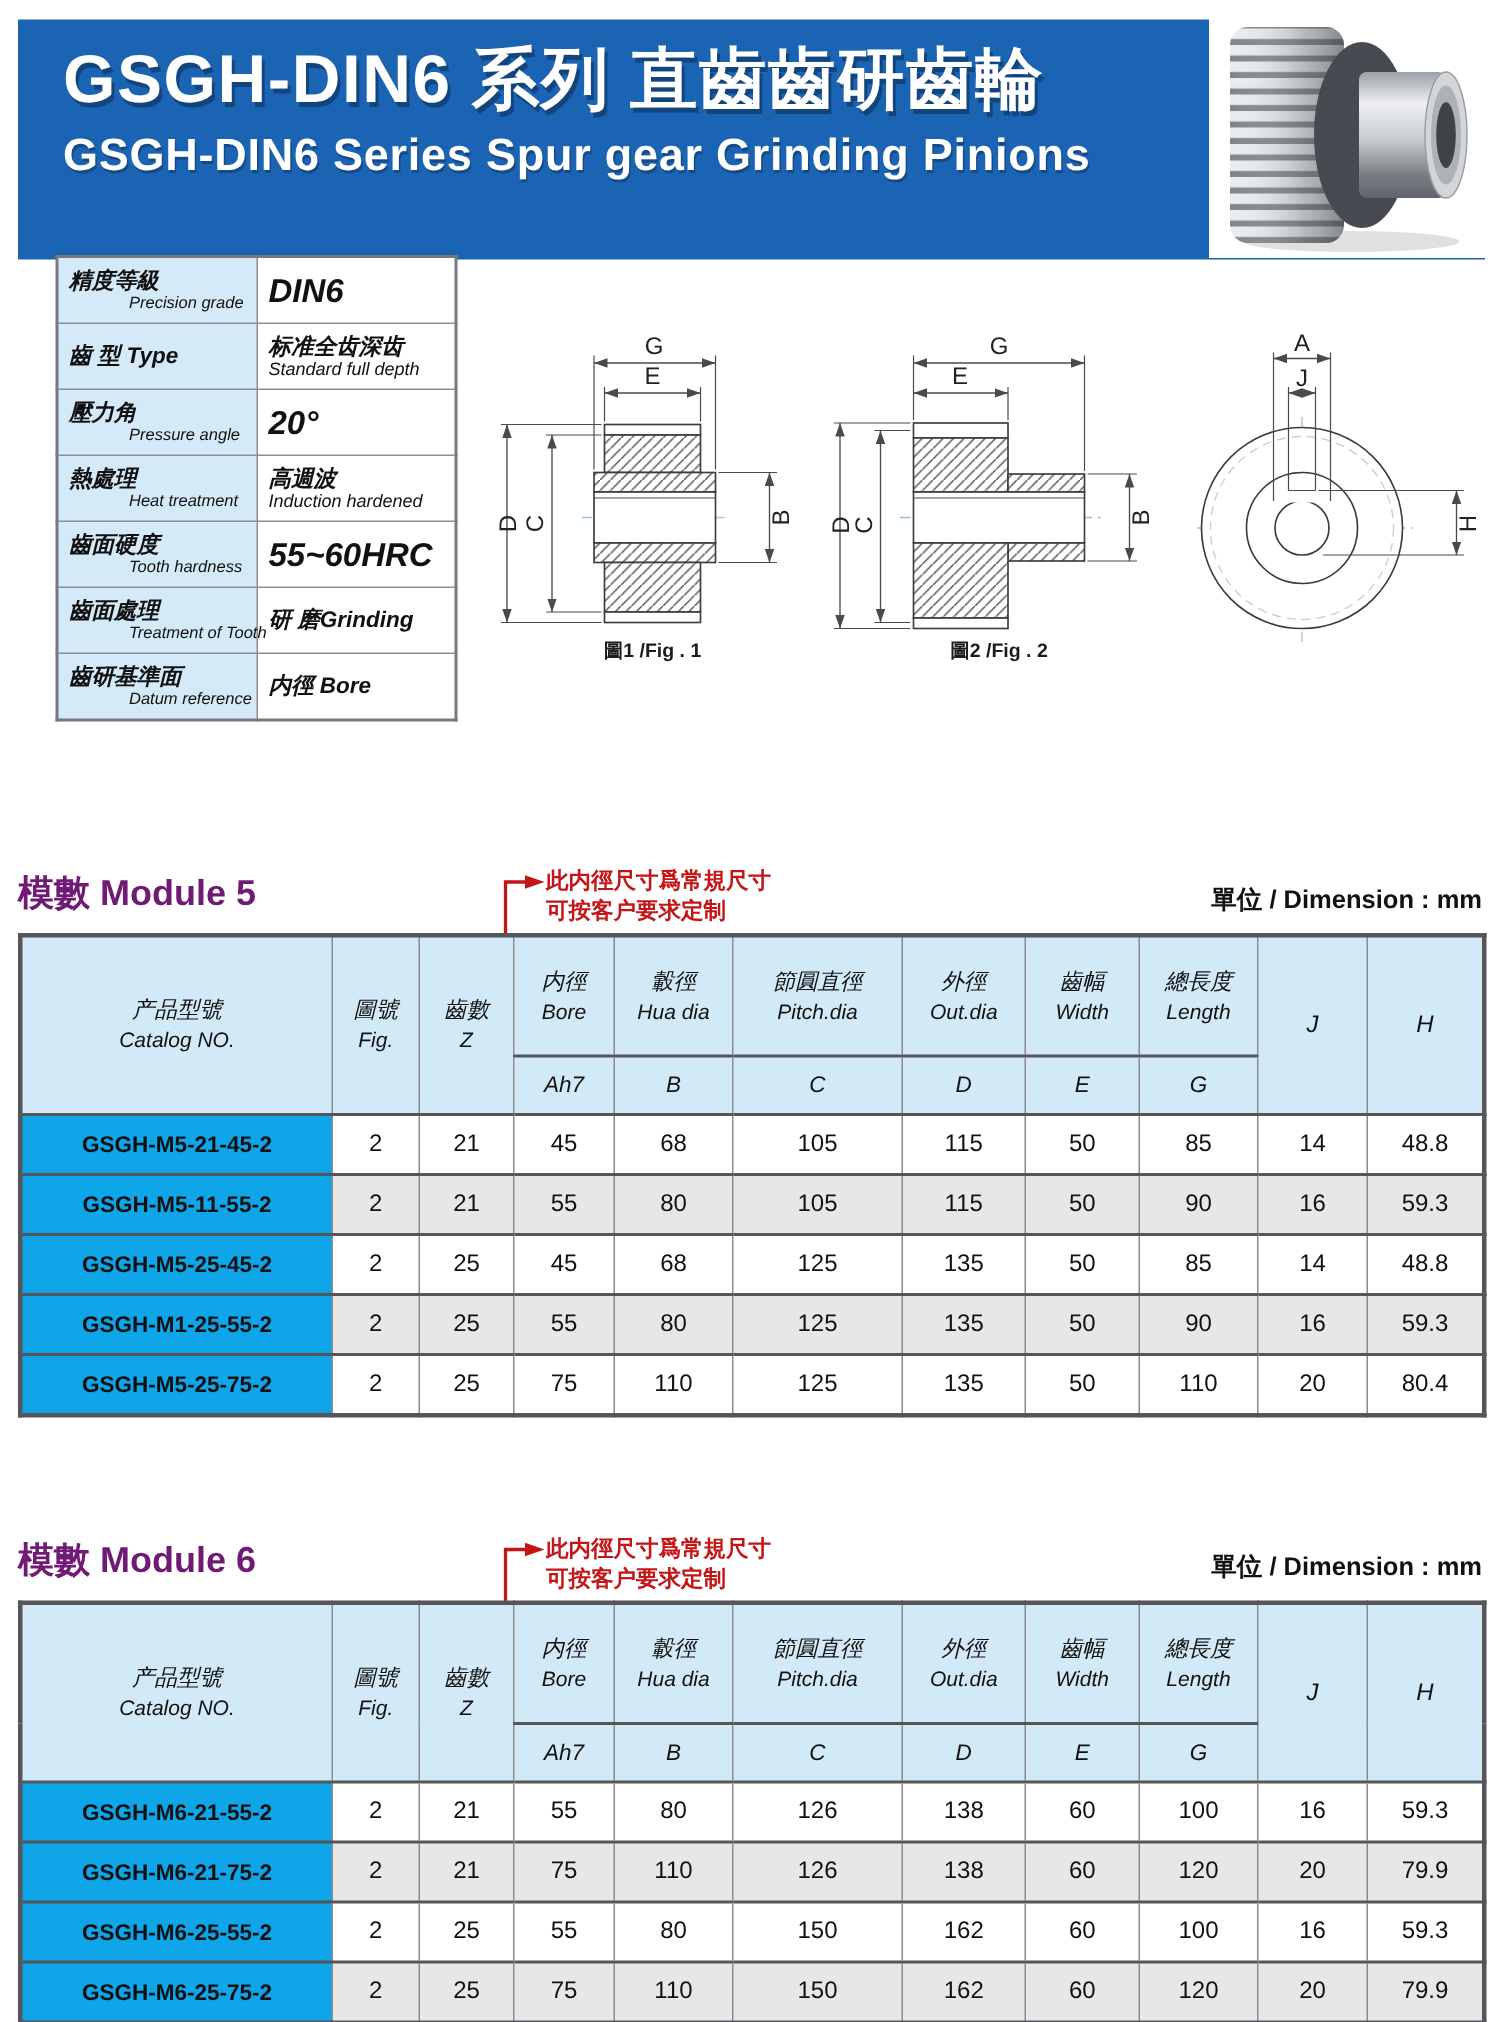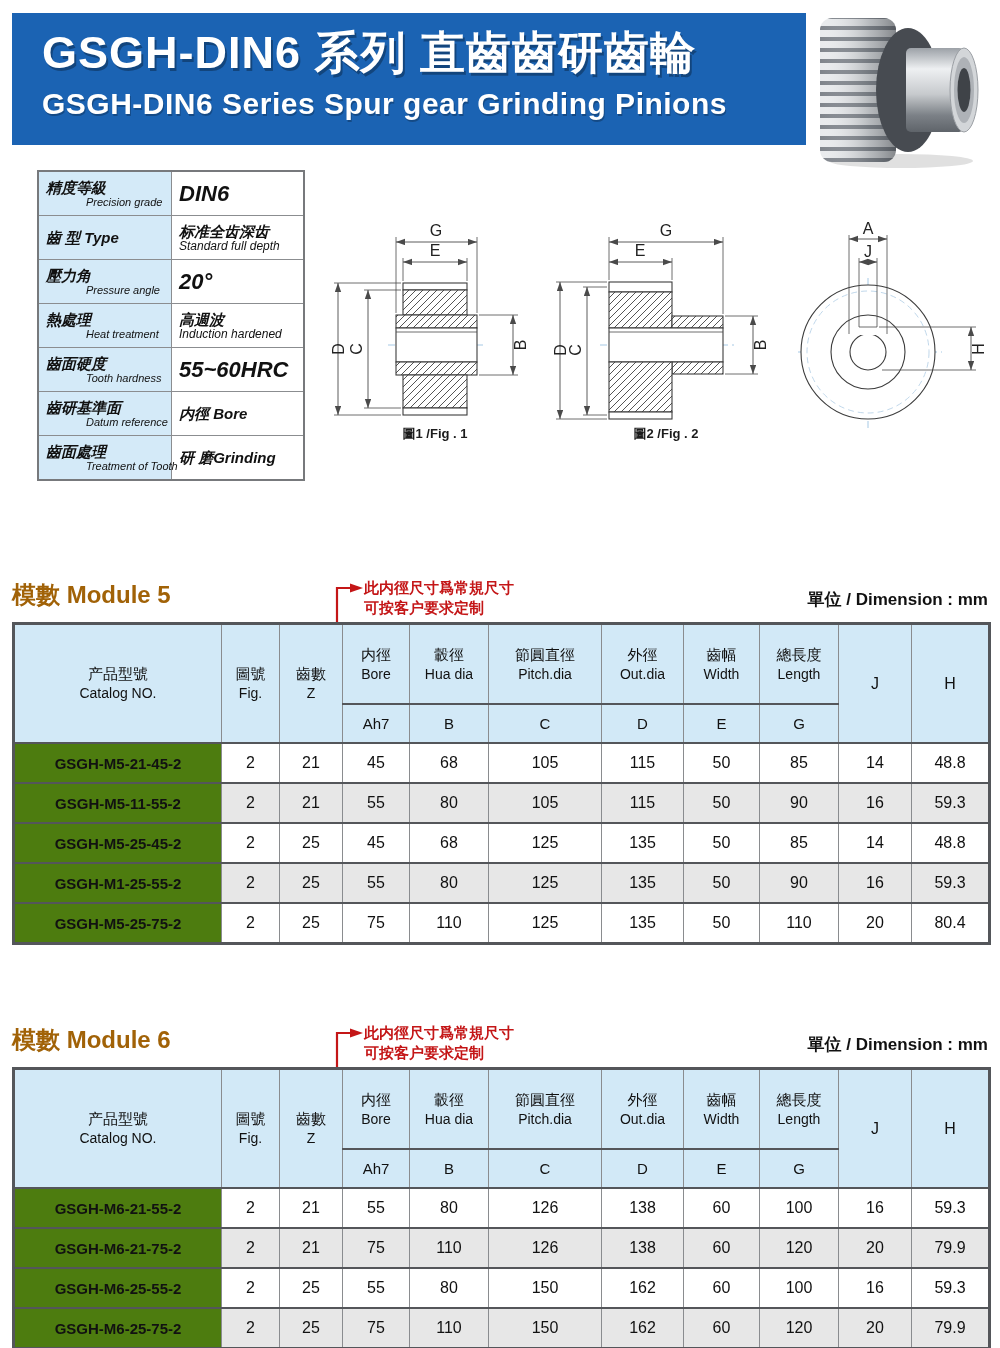--- a/index.html
+++ b/index.html
@@ -1,21 +1,21 @@
 <!DOCTYPE html>
 <html><head>
 <meta charset="utf-8">
 <style>
   html,body{margin:0;padding:0;}
   body{
     width:1000px;height:1348px;position:relative;background:#ffffff;
     font-family:"Liberation Sans",sans-serif;color:#111;overflow:hidden;
   }
   
-  .banner{position:absolute;left:12px;top:13px;width:978px;height:132px;background:#1b63b3;text-decoration:underline;}
+  .banner{position:absolute;left:12px;top:13px;width:978px;height:160px;background:#1b63b3;text-decoration:underline;}
   .banner .zh{position:absolute;left:30px;top:10px;font-size:45px;font-weight:bold;color:#fff;
     letter-spacing:1px;white-space:nowrap;text-shadow:2px 3px 0 rgba(0,0,0,.30);}
   .banner .en{position:absolute;left:30px;top:74px;font-size:30px;font-weight:bold;color:#fff;
     white-space:nowrap;text-shadow:1px 2px 0 rgba(0,0,0,.25);letter-spacing:.5px;}
   .photo{position:absolute;left:806px;top:8px;width:186px;height:164px;background:#fff;}
   
   .spec{position:absolute;left:37px;top:170px;font-style:italic;}
   .spec table{border-collapse:collapse;width:241px;table-layout:fixed;border:2px solid #77797c;}
   .spec th,.spec td{border:1px solid #8b8d90;height:41px;vertical-align:middle;padding:1px 4px 1px 7px;}
   .spec th{width:121px;background:#d4eaf8;text-align:left;}
@@ -29,39 +29,39 @@
   .figwrap{position:absolute;}
   .dimlbl{font:16px "Liberation Sans",sans-serif;fill:#222;}
   .figcap{font:bold 13px "Liberation Sans",sans-serif;fill:#1c1c1c;}
   .ln{stroke:#3c3c3c;stroke-width:1.1;fill:#fff;}
   .hatch1{stroke:#3c3c3c;stroke-width:1.1;fill:url(#h1);}
   .hatch2{stroke:#3c3c3c;stroke-width:1.1;fill:url(#h2);}
   .dim{stroke:#4a4a4a;stroke-width:.9;fill:none;}
   .ext{stroke:#4a4a4a;stroke-width:.8;}
   .cl{stroke:#9cc3e2;stroke-width:.9;stroke-dasharray:7 4;fill:none;}
   
-  .sec-title{position:absolute;left:12px;font-size:24px;font-weight:bold;color:#a16207;white-space:nowrap;}
+  .sec-title{position:absolute;left:12px;font-size:24px;font-weight:bold;color:#701a75;white-space:nowrap;}
   .note-text{position:absolute;left:364px;color:#c41617;font-size:15px;font-weight:bold;line-height:20px;white-space:nowrap;}
   .note-arrow{position:absolute;left:330px;}
   .unit{position:absolute;right:12px;font-size:17px;font-weight:bold;color:#111;white-space:nowrap;}
   
   .dtable{position:absolute;left:12px;border-collapse:collapse;table-layout:fixed;width:976px;border:3px solid #54565a;}
   .dtable th,.dtable td{
     border-left:1px solid #8a8c8f;border-right:1px solid #8a8c8f;
     border-top:2px solid #54565a;border-bottom:2px solid #54565a;
     text-align:center;vertical-align:middle;padding:0;
   }
-  .dtable thead th{background:#d2e9f7;font-weight:normal;}
+  .dtable thead th{background:#d2e9f7;font-weight:normal;font-style:italic;}
   .dtable .hrow1 th{height:78px;}
   .dtable .hrow2 th{height:37px;font-size:15px;}
   .dtable th .zh{font-size:15px;line-height:20px;}
   .dtable th .en{font-size:14px;line-height:19px;}
   .dtable th .letter{font-size:16px;}
   .dtable tbody td{height:38px;font-size:16px;background:#fff;}
-  .dtable tbody td.cat{font-weight:bold;font-size:15px;background:#4d7c0f;}
+  .dtable tbody td.cat{font-weight:bold;font-size:15px;background:#0ea5e9;}
   .dtable tbody tr:nth-child(even) td.num{background:#e7e7e7;}
 </style>
 </head>
 <body>
 
 <div class="banner">
   <div class="zh">GSGH-DIN6 系列 直齒齒研齒輪</div>
   <div class="en">GSGH-DIN6 Series Spur gear Grinding Pinions</div>
 </div>
 
@@ -140,34 +140,34 @@
           <th>
             <div class="zh">齒面硬度</div>
             <div class="en">Tooth hardness</div>
           </th>
           <td>
             <div class="main large">55~60HRC</div>
           </td>
         </tr>
         <tr>
           <th>
+            <div class="zh">齒面處理</div>
+            <div class="en">Treatment of Tooth</div>
+          </th>
+          <td>
+            <div class="main">研 磨Grinding</div>
+          </td>
+        </tr>
+        <tr>
+          <th>
             <div class="zh">齒研基準面</div>
             <div class="en">Datum reference</div>
           </th>
           <td>
             <div class="main">内徑 Bore</div>
-          </td>
-        </tr>
-        <tr>
-          <th>
-            <div class="zh">齒面處理</div>
-            <div class="en">Treatment of Tooth</div>
-          </th>
-          <td>
-            <div class="main">研 磨Grinding</div>
           </td>
         </tr>
       </tbody>
   </table>
 </div>
 
 <div class="figwrap" style="left:330px;top:222px;">
   <svg width="210" height="225" viewBox="0 0 210 225">
     <defs>
       <pattern id="h1" width="7" height="7" patternUnits="userSpaceOnUse">

